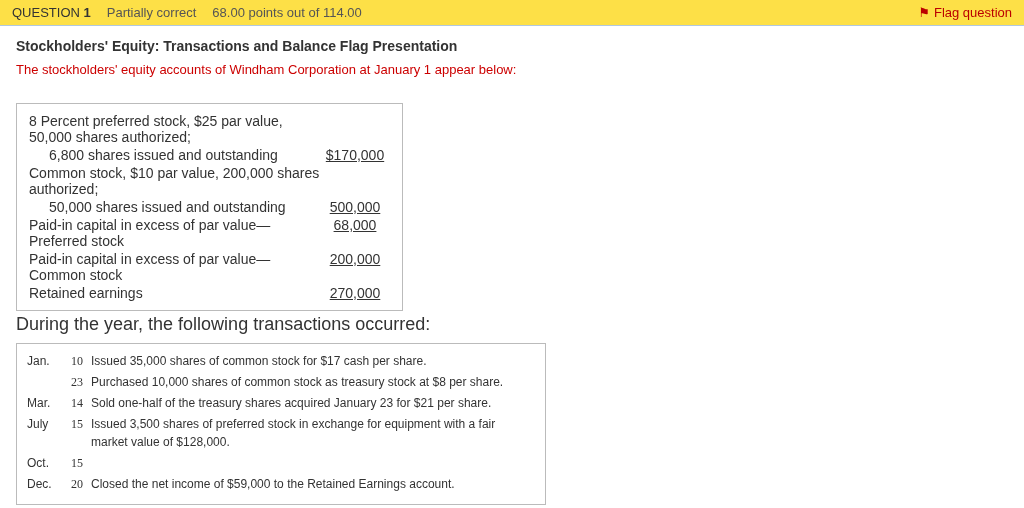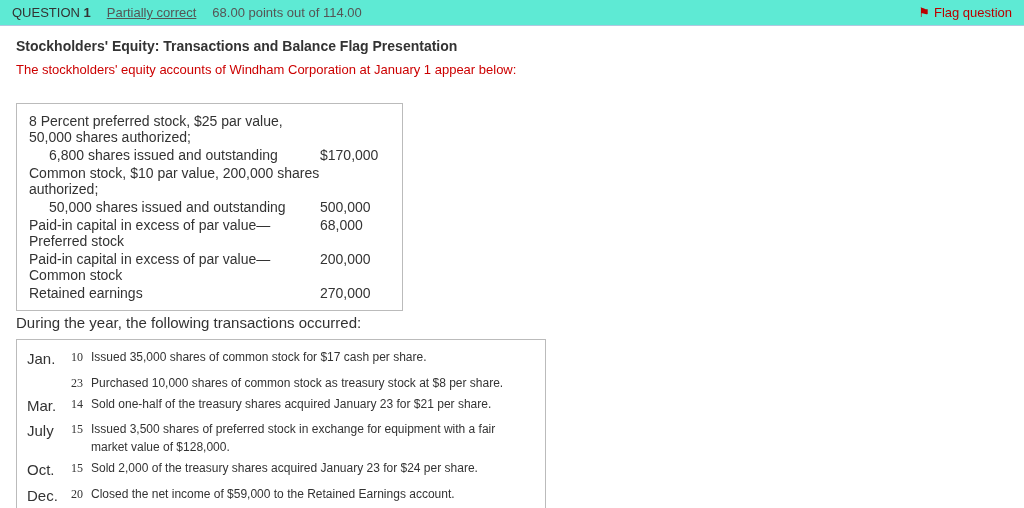--- a/index.html
+++ b/index.html
@@ -1,28 +1,28 @@
 <!DOCTYPE html>
 <html><head>
   <meta charset="utf-8">
   <style>
     * { box-sizing: border-box; margin: 0; padding: 0; }
     body { font-family: Arial, sans-serif; font-size: 13px; background: #fff; color: #333; }
 
     
     .top-bar {
-      background: #5eead4;
+      background: #fde047;
       border-bottom: 1px solid #b0c8e0;
       padding: 5px 12px;
       display: flex;
       align-items: center;
       gap: 16px;
       font-size: 13px;
     }
-    .top-bar .partial { color: #555; text-decoration: underline; }
+    .top-bar .partial { color: #555; }
     .top-bar .points { color: #555; }
     .top-bar .flag-btn {
       color: #b00;
       cursor: pointer;
       display: flex;
       align-items: center;
       gap: 4px;
       text-decoration: none;
       margin-left: auto;
     }
@@ -52,41 +52,41 @@
       width: 387px;
       margin-bottom: 3px;
       font-size: 14px;
     }
     .equity-box .eq-row {
       display: flex;
       justify-content: space-between;
       padding: 1px 0;
     }
     .equity-box .eq-row .label { flex: 1; }
-    .equity-box .eq-row .value { text-align: left; min-width: 70px; }
+    .equity-box .eq-row .value { text-align: center; min-width: 70px; text-decoration: underline; }
     .equity-box .indent { padding-left: 20px; }
 
     
     .transactions-intro {
-      font-size: 15px;
+      font-size: 18px;
       margin-bottom: 8px;
     }
     .transactions-box {
       border: 1px solid #bbb;
       padding: 8px 10px;
       width: 530px;
       margin-bottom: 10px;
       font-size: 12px;
     }
     .trans-row {
       display: flex;
       margin-bottom: 3px;
       line-height: 1.5;
     }
-    .trans-month { width: 32px; font-size: 15px; }
+    .trans-month { width: 32px; font-size: 12px; }
     .trans-day { width: 24px; text-align: right; margin-right: 8px; font-family: Liberation Serif, serif; }
     .trans-text { flex: 1; }
 
     .required-text { font-size: 13px; font-style: italic; margin-bottom: 6px; }
     .part-text { font-size: 13px; margin-bottom: 4px; }
   </style>
 </head>
 <body>
 
 <div class="top-bar">
@@ -157,21 +157,20 @@
         <span class="trans-text">Sold one-half of the treasury shares acquired January 23 for $21 per share.</span>
       </div>
       <div class="trans-row">
         <span class="trans-month">July</span>
         <span class="trans-day">15</span>
         <span class="trans-text">Issued 3,500 shares of preferred stock in exchange for equipment with a fair market value of $128,000.</span>
       </div>
       <div class="trans-row">
         <span class="trans-month">Oct.</span>
         <span class="trans-day">15</span>
-        <span class="trans-text">Sold 2,000 of the treasury shares acquired January 23 for $24 per share.</span>
       </div>
       <div class="trans-row">
         <span class="trans-month">Dec.</span>
         <span class="trans-day">20</span>
         <span class="trans-text">Closed the net income of $59,000 to the Retained Earnings account.</span>
       </div>
     </div>
 
   <div class="required-text">Required</div>
   <div class="part-text">a. Set up T-accounts for the stockholders' equity accounts as of the beginning of the year and enter the January 1 balances.</div>

